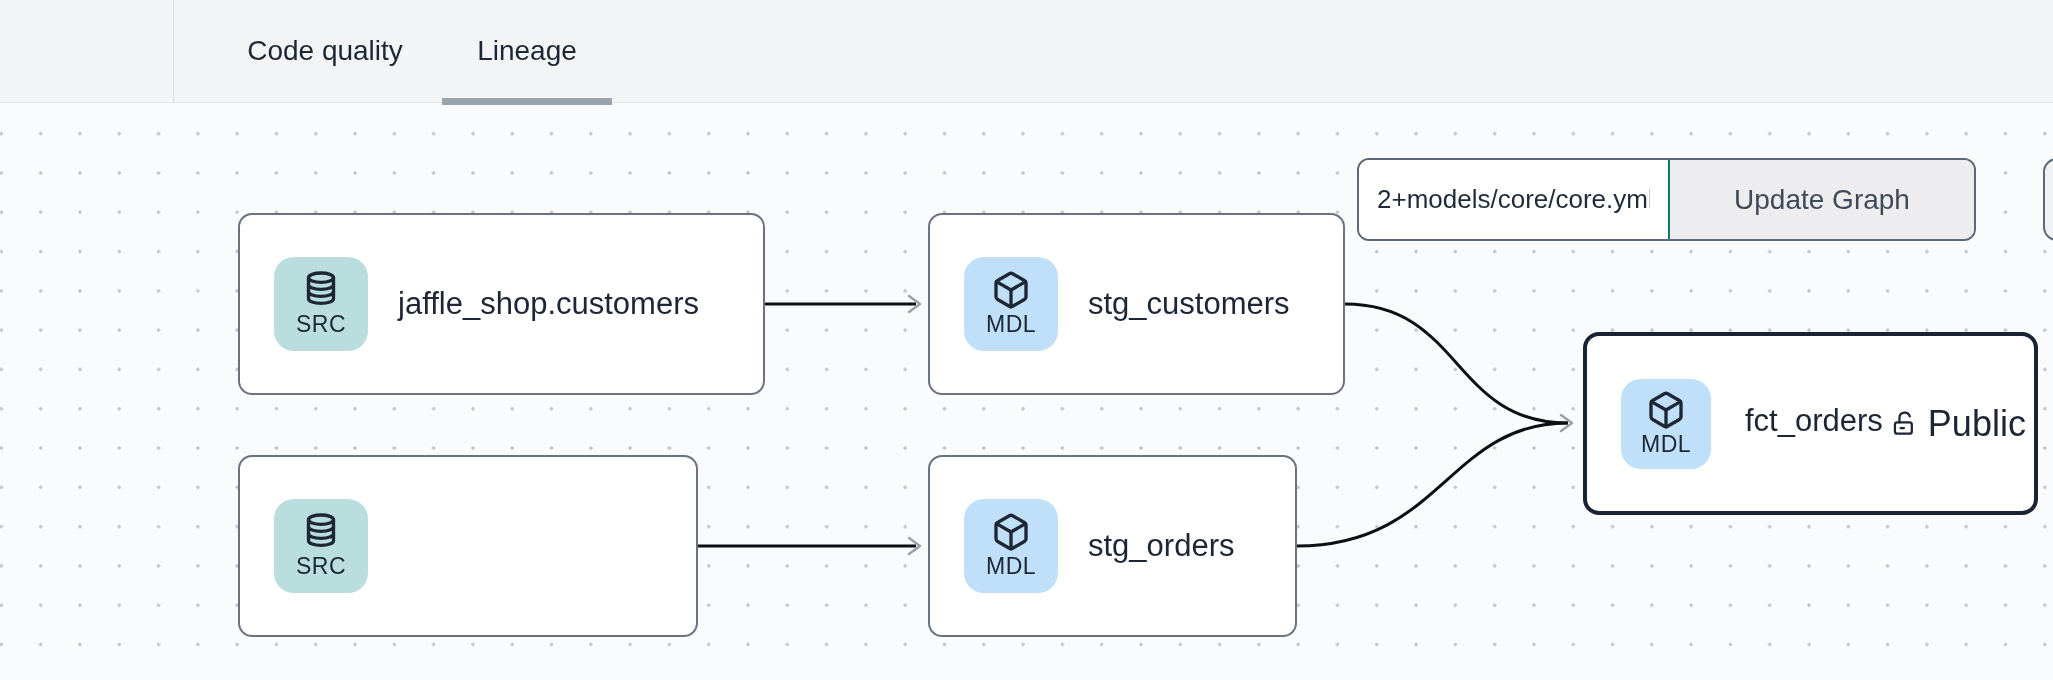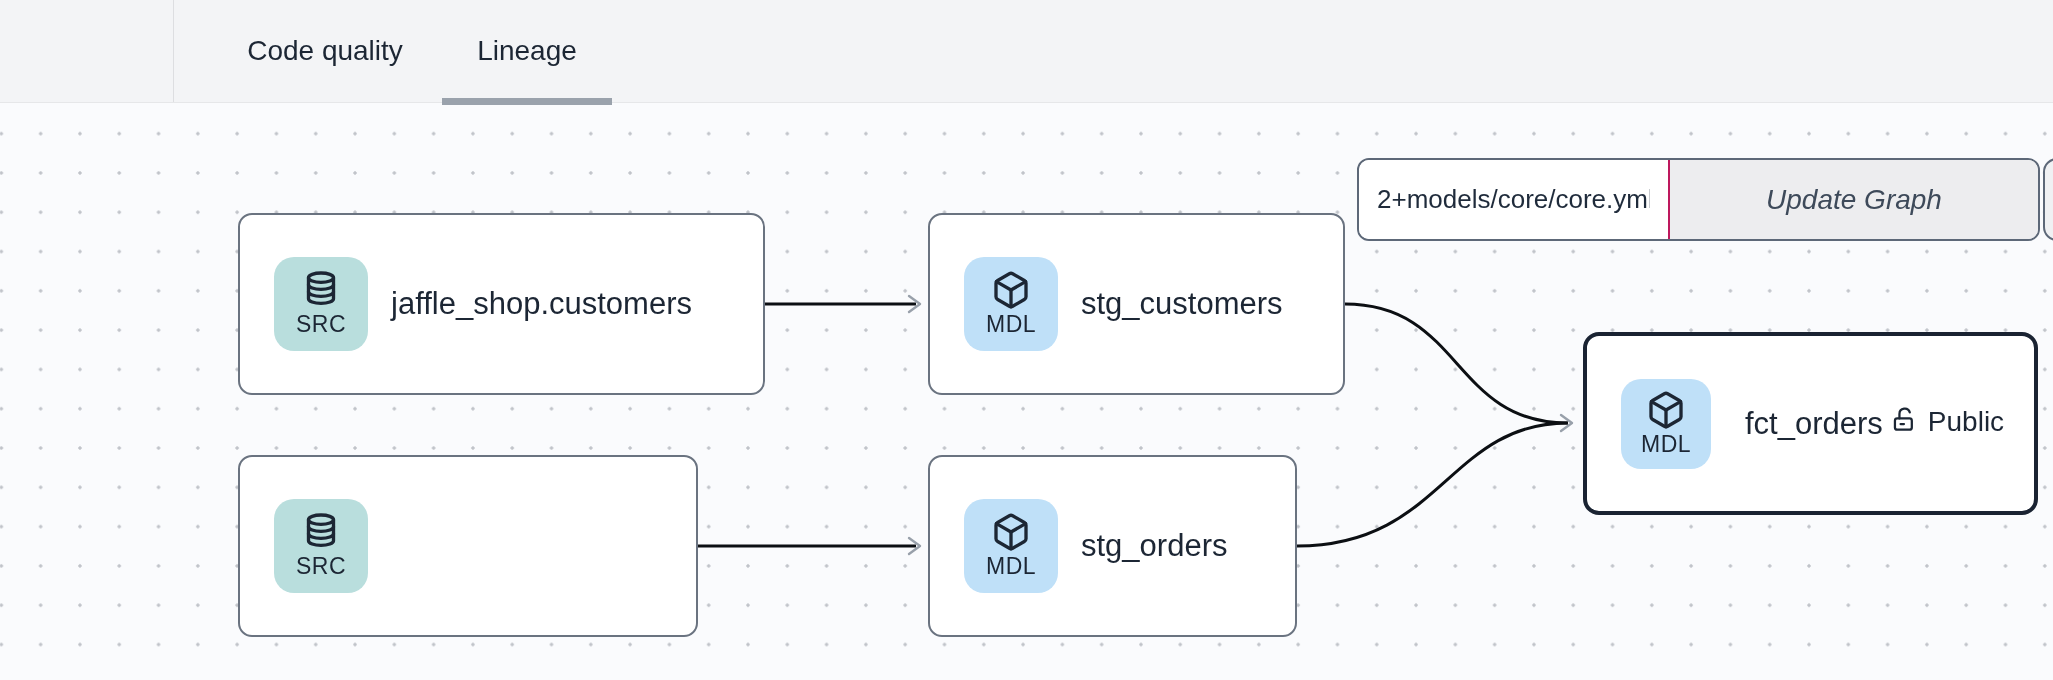--- a/index.html
+++ b/index.html
@@ -44,58 +44,58 @@
     background-image:radial-gradient(circle,#c0c3c9 1.4px,transparent 1.9px);
     background-size:39.3px 39.3px;
     background-position:21px 12px;
   }
   .edges{position:absolute;top:0;left:0;width:2053px;height:578px;}
   
   .node{
     position:absolute;background:#ffffff;
     border:2px solid var(--node-border,#6a7380);border-radius:14px;
     display:flex;align-items:center;
-    padding-left:34px;gap:23px;box-sizing:border-box;cursor:pointer;
+    padding-left:34px;gap:30px;box-sizing:border-box;cursor:pointer;
   }
   .node.selected{border:4px solid var(--selected-border,#1a2332);border-radius:16px;}
   .badge{
     width:94px;height:94px;border-radius:20px;flex:0 0 auto;
     display:flex;flex-direction:column;align-items:center;justify-content:center;
     color:var(--text,#1c2634);
   }
   .badge-src{background:var(--src-badge,#b9dedd);}
   .badge-mdl{background:var(--mdl-badge,#bfe0f8);}
   .badge svg{width:40px;height:40px;display:block;}
   .badge-label{font-size:23px;line-height:1.1;margin-top:2px;letter-spacing:.5px;}
   .node-title{font-size:31px;color:var(--text,#1c2634);white-space:nowrap;}
   .node-textcol{display:flex;gap:8px;}
-  .access-row{display:flex;align-items:flex-start;gap:10px;font-size:28px;color:var(--text,#1c2634);}
+  .access-row{display:flex;align-items:center;gap:10px;font-size:36px;color:var(--text,#1c2634);}
   .access-row svg{width:27px;height:27px;display:block;}
   .n-src-customers{left:238px;top:111px;width:527px;height:182px;}
   .n-src-orders   {left:238px;top:353px;width:460px;height:182px;}
   .n-stg-customers{left:928px;top:111px;width:417px;height:182px;}
   .n-stg-orders   {left:928px;top:353px;width:369px;height:182px;}
   .n-fct-orders   {left:1583px;top:230px;width:455px;height:183px;gap:34px;}
   .n-fct-orders .badge{width:90px;height:90px;}
   
   .selector-group{
     position:absolute;left:1357px;top:56px;height:83px;
     display:flex;align-items:stretch;
     border:2px solid #5d6878;border-radius:12px;overflow:hidden;
     background:#ffffff;box-sizing:border-box;z-index:4;
   }
   .selector-input{
     width:309px;box-sizing:border-box;border:none;outline:none;
     padding:0 18px;font-size:26px;color:#1f2b3b;background:#ffffff;
     font-family:inherit;
   }
   .update-btn{
-    width:370px;box-sizing:border-box;border:none;border-left:2px solid #be185d;
+    width:306px;box-sizing:border-box;border:none;border-left:2px solid #0f766e;
     background:#ededef;font-size:28px;color:#3e4a5a;font-family:inherit;
-    display:flex;align-items:center;justify-content:center;cursor:pointer;font-style:italic;
+    display:flex;align-items:center;justify-content:center;cursor:pointer;
   }
   .partial-btn{
     position:absolute;left:2043px;top:56px;width:44px;height:83px;
     border:2px solid #5d6878;border-radius:14px;background:#f0f1f3;
     box-sizing:border-box;z-index:4;cursor:pointer;
   }
 </style>
 </head>
 <body>
 

